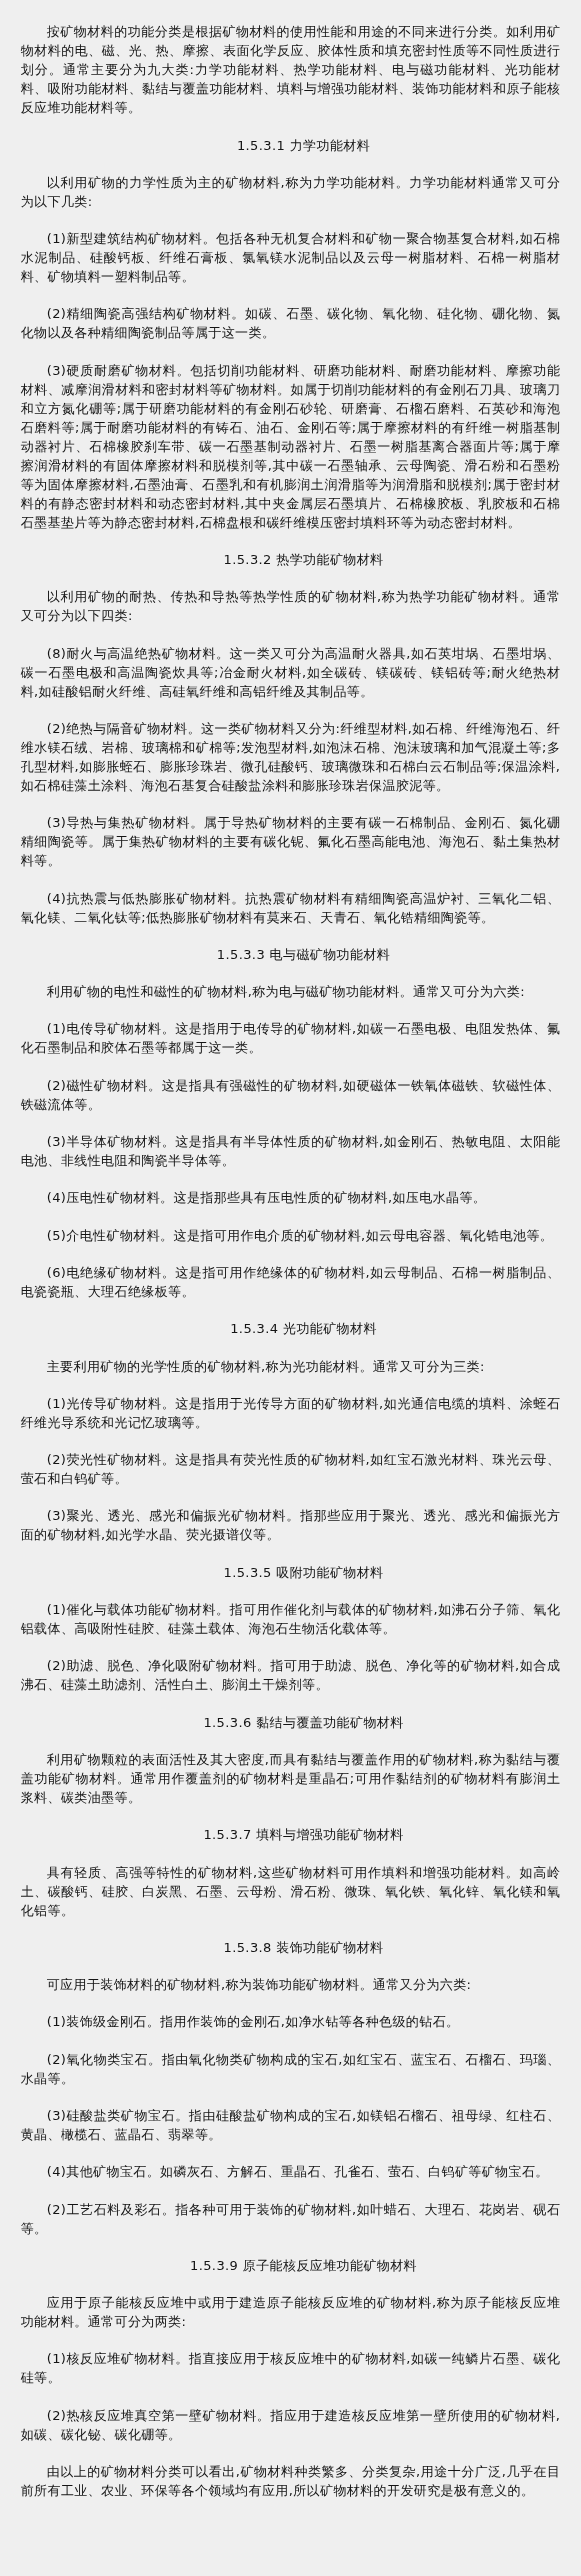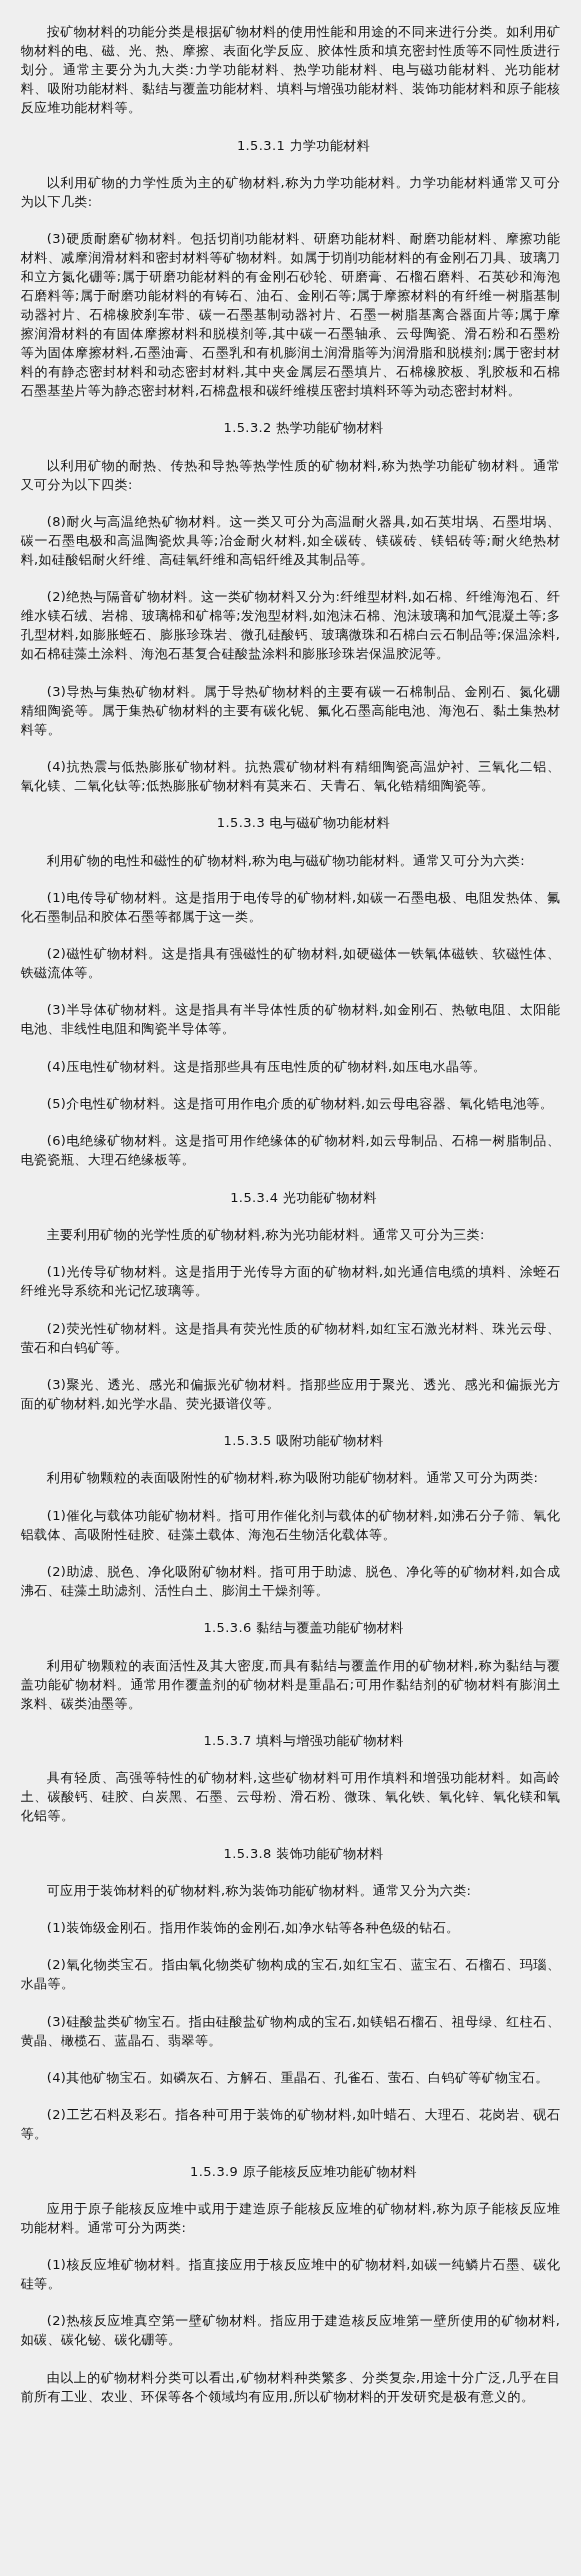--- a/index.html
+++ b/index.html
@@ -29,20 +29,22 @@
     text-align: center;
   }
 </style>
 </head>
 <body>
 
 <div class="page">
   <p>按矿物材料的功能分类是根据矿物材料的使用性能和用途的不同来进行分类。如利用矿物材料的电、磁、光、热、摩擦、表面化学反应、胶体性质和填充密封性质等不同性质进行划分。通常主要分为九大类:力学功能材料、热学功能材料、电与磁功能材料、光功能材料、吸附功能材料、黏结与覆盖功能材料、填料与增强功能材料、装饰功能材料和原子能核反应堆功能材料等。</p>
   <p class="heading">1.5.3.1 力学功能材料</p>
   <p>以利用矿物的力学性质为主的矿物材料,称为力学功能材料。力学功能材料通常又可分为以下几类:</p>
+  <p>(1)新型建筑结构矿物材料。包括各种无机复合材料和矿物一聚合物基复合材料,如石棉水泥制品、硅酸钙板、纤维石膏板、氯氧镁水泥制品以及云母一树脂材料、石棉一树脂材料、矿物填料一塑料制品等。</p>
+  <p>(2)精细陶瓷高强结构矿物材料。如碳、石墨、碳化物、氧化物、硅化物、硼化物、氮化物以及各种精细陶瓷制品等属于这一类。</p>
   <p>(3)硬质耐磨矿物材料。包括切削功能材料、研磨功能材料、耐磨功能材料、摩擦功能材料、减摩润滑材料和密封材料等矿物材料。如属于切削功能材料的有金刚石刀具、玻璃刀和立方氮化硼等;属于研磨功能材料的有金刚石砂轮、研磨膏、石榴石磨料、石英砂和海泡石磨料等;属于耐磨功能材料的有铸石、油石、金刚石等;属于摩擦材料的有纤维一树脂基制动器衬片、石棉橡胶刹车带、碳一石墨基制动器衬片、石墨一树脂基离合器面片等;属于摩擦润滑材料的有固体摩擦材料和脱模剂等,其中碳一石墨轴承、云母陶瓷、滑石粉和石墨粉等为固体摩擦材料,石墨油膏、石墨乳和有机膨润土润滑脂等为润滑脂和脱模剂;属于密封材料的有静态密封材料和动态密封材料,其中夹金属层石墨填片、石棉橡胶板、乳胶板和石棉石墨基垫片等为静态密封材料,石棉盘根和碳纤维模压密封填料环等为动态密封材料。</p>
   <p class="heading">1.5.3.2 热学功能矿物材料</p>
   <p>以利用矿物的耐热、传热和导热等热学性质的矿物材料,称为热学功能矿物材料。通常又可分为以下四类:</p>
   <p>(8)耐火与高温绝热矿物材料。这一类又可分为高温耐火器具,如石英坩埚、石墨坩埚、碳一石墨电极和高温陶瓷炊具等;冶金耐火材料,如全碳砖、镁碳砖、镁铝砖等;耐火绝热材料,如硅酸铝耐火纤维、高硅氧纤维和高铝纤维及其制品等。</p>
   <p>(2)绝热与隔音矿物材料。这一类矿物材料又分为:纤维型材料,如石棉、纤维海泡石、纤维水镁石绒、岩棉、玻璃棉和矿棉等;发泡型材料,如泡沫石棉、泡沫玻璃和加气混凝土等;多孔型材料,如膨胀蛭石、膨胀珍珠岩、微孔硅酸钙、玻璃微珠和石棉白云石制品等;保温涂料,如石棉硅藻土涂料、海泡石基复合硅酸盐涂料和膨胀珍珠岩保温胶泥等。</p>
   <p>(3)导热与集热矿物材料。属于导热矿物材料的主要有碳一石棉制品、金刚石、氮化硼精细陶瓷等。属于集热矿物材料的主要有碳化铌、氟化石墨高能电池、海泡石、黏土集热材料等。</p>
   <p>(4)抗热震与低热膨胀矿物材料。抗热震矿物材料有精细陶瓷高温炉衬、三氧化二铝、氧化镁、二氧化钛等;低热膨胀矿物材料有莫来石、天青石、氧化锆精细陶瓷等。</p>
   <p class="heading">1.5.3.3 电与磁矿物功能材料</p>
   <p>利用矿物的电性和磁性的矿物材料,称为电与磁矿物功能材料。通常又可分为六类:</p>
   <p>(1)电传导矿物材料。这是指用于电传导的矿物材料,如碳一石墨电极、电阻发热体、氟化石墨制品和胶体石墨等都属于这一类。</p>
@@ -50,21 +52,20 @@
   <p>(3)半导体矿物材料。这是指具有半导体性质的矿物材料,如金刚石、热敏电阻、太阳能电池、非线性电阻和陶瓷半导体等。</p>
   <p>(4)压电性矿物材料。这是指那些具有压电性质的矿物材料,如压电水晶等。</p>
   <p>(5)介电性矿物材料。这是指可用作电介质的矿物材料,如云母电容器、氧化锆电池等。</p>
   <p>(6)电绝缘矿物材料。这是指可用作绝缘体的矿物材料,如云母制品、石棉一树脂制品、电瓷瓷瓶、大理石绝缘板等。</p>
   <p class="heading">1.5.3.4 光功能矿物材料</p>
   <p>主要利用矿物的光学性质的矿物材料,称为光功能材料。通常又可分为三类:</p>
   <p>(1)光传导矿物材料。这是指用于光传导方面的矿物材料,如光通信电缆的填料、涂蛭石纤维光导系统和光记忆玻璃等。</p>
   <p>(2)荧光性矿物材料。这是指具有荧光性质的矿物材料,如红宝石激光材料、珠光云母、萤石和白钨矿等。</p>
   <p>(3)聚光、透光、感光和偏振光矿物材料。指那些应用于聚光、透光、感光和偏振光方面的矿物材料,如光学水晶、荧光摄谱仪等。</p>
   <p class="heading">1.5.3.5 吸附功能矿物材料</p>
-  <p>利用矿物颗粒的表面吸附性的矿物材料,称为吸附功能矿物材料。通常又可分为两类:</p>
   <p>(1)催化与载体功能矿物材料。指可用作催化剂与载体的矿物材料,如沸石分子筛、氧化铝载体、高吸附性硅胶、硅藻土载体、海泡石生物活化载体等。</p>
   <p>(2)助滤、脱色、净化吸附矿物材料。指可用于助滤、脱色、净化等的矿物材料,如合成沸石、硅藻土助滤剂、活性白土、膨润土干燥剂等。</p>
   <p class="heading">1.5.3.6 黏结与覆盖功能矿物材料</p>
   <p>利用矿物颗粒的表面活性及其大密度,而具有黏结与覆盖作用的矿物材料,称为黏结与覆盖功能矿物材料。通常用作覆盖剂的矿物材料是重晶石;可用作黏结剂的矿物材料有膨润土浆料、碳类油墨等。</p>
   <p class="heading">1.5.3.7 填料与增强功能矿物材料</p>
   <p>具有轻质、高强等特性的矿物材料,这些矿物材料可用作填料和增强功能材料。如高岭土、碳酸钙、硅胶、白炭黑、石墨、云母粉、滑石粉、微珠、氧化铁、氧化锌、氧化镁和氧化铝等。</p>
   <p class="heading">1.5.3.8 装饰功能矿物材料</p>
   <p>可应用于装饰材料的矿物材料,称为装饰功能矿物材料。通常又分为六类:</p>
   <p>(1)装饰级金刚石。指用作装饰的金刚石,如净水钻等各种色级的钻石。</p>
   <p>(2)氧化物类宝石。指由氧化物类矿物构成的宝石,如红宝石、蓝宝石、石榴石、玛瑙、水晶等。</p>

